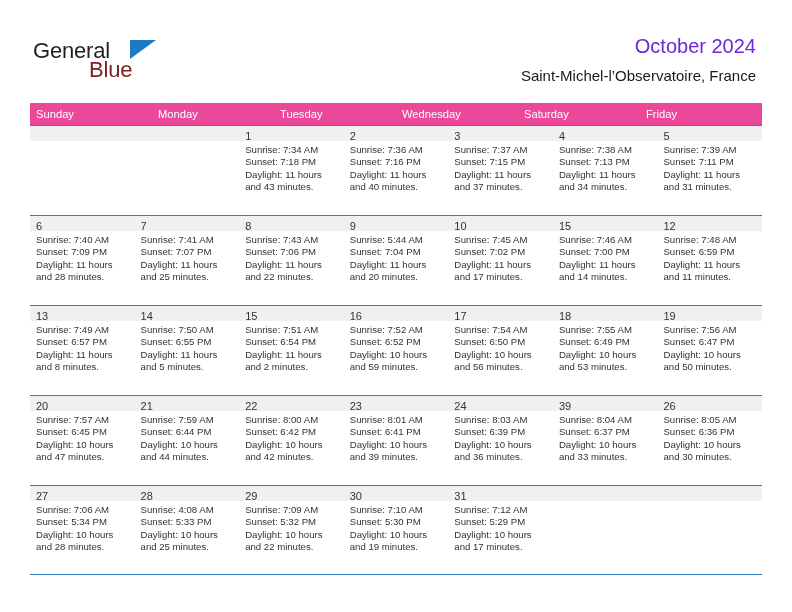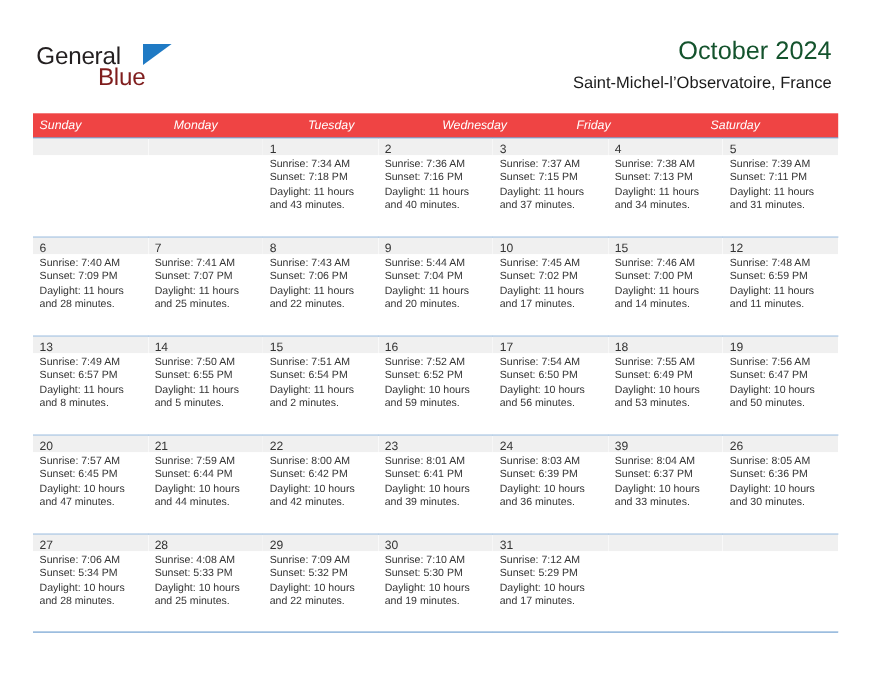--- a/index.html
+++ b/index.html
@@ -64,46 +64,45 @@
     border-bottom: 19px solid transparent;
   }
 
   .title-block {
     position: absolute;
     right: 36px;
     top: 30px;
     text-align: right;
   }
   .cal-title {
-    font-size: 23px;
+    font-size: 20px;
     font-weight: normal;
-    color: #14532d;
+    color: #6d28d9;
     line-height: 32px;
     white-space: nowrap;
   }
   .cal-subtitle {
     font-size: 15px;
     color: #1a1a1a;
     line-height: 20px;
     margin-top: 4px;
     white-space: nowrap;
   }
 
   
   .calendar {
     position: absolute;
     left: 30px;
     top: 103px;
     width: 732px;
   }
   .weekdays {
     display: flex;
-    background: #ef4444;
+    background: #ec4899;
     height: 22px;
-    font-style: italic;
   }
   .weekday {
     flex: 1 1 0;
     color: #ffffff;
     font-size: 11.2px;
     line-height: 22px;
     padding-left: 6px;
     box-sizing: border-box;
     white-space: nowrap;
     overflow: hidden;
@@ -168,22 +167,22 @@
     </div>
 
   </div>
 
   <div class="calendar">
     <div class="weekdays" id="weekday-row">
         <div class="weekday">Sunday</div>
         <div class="weekday">Monday</div>
         <div class="weekday">Tuesday</div>
         <div class="weekday">Wednesday</div>
+        <div class="weekday">Saturday</div>
         <div class="weekday">Friday</div>
-        <div class="weekday">Saturday</div>
       </div>
     <div id="weeks-container">
         <div class="week">
           <div class="day empty">
             <div class="day-num-band"><span class="day-num"></span></div>
           </div>
           <div class="day empty">
             <div class="day-num-band"><span class="day-num"></span></div>
           </div>
           <div class="day">

